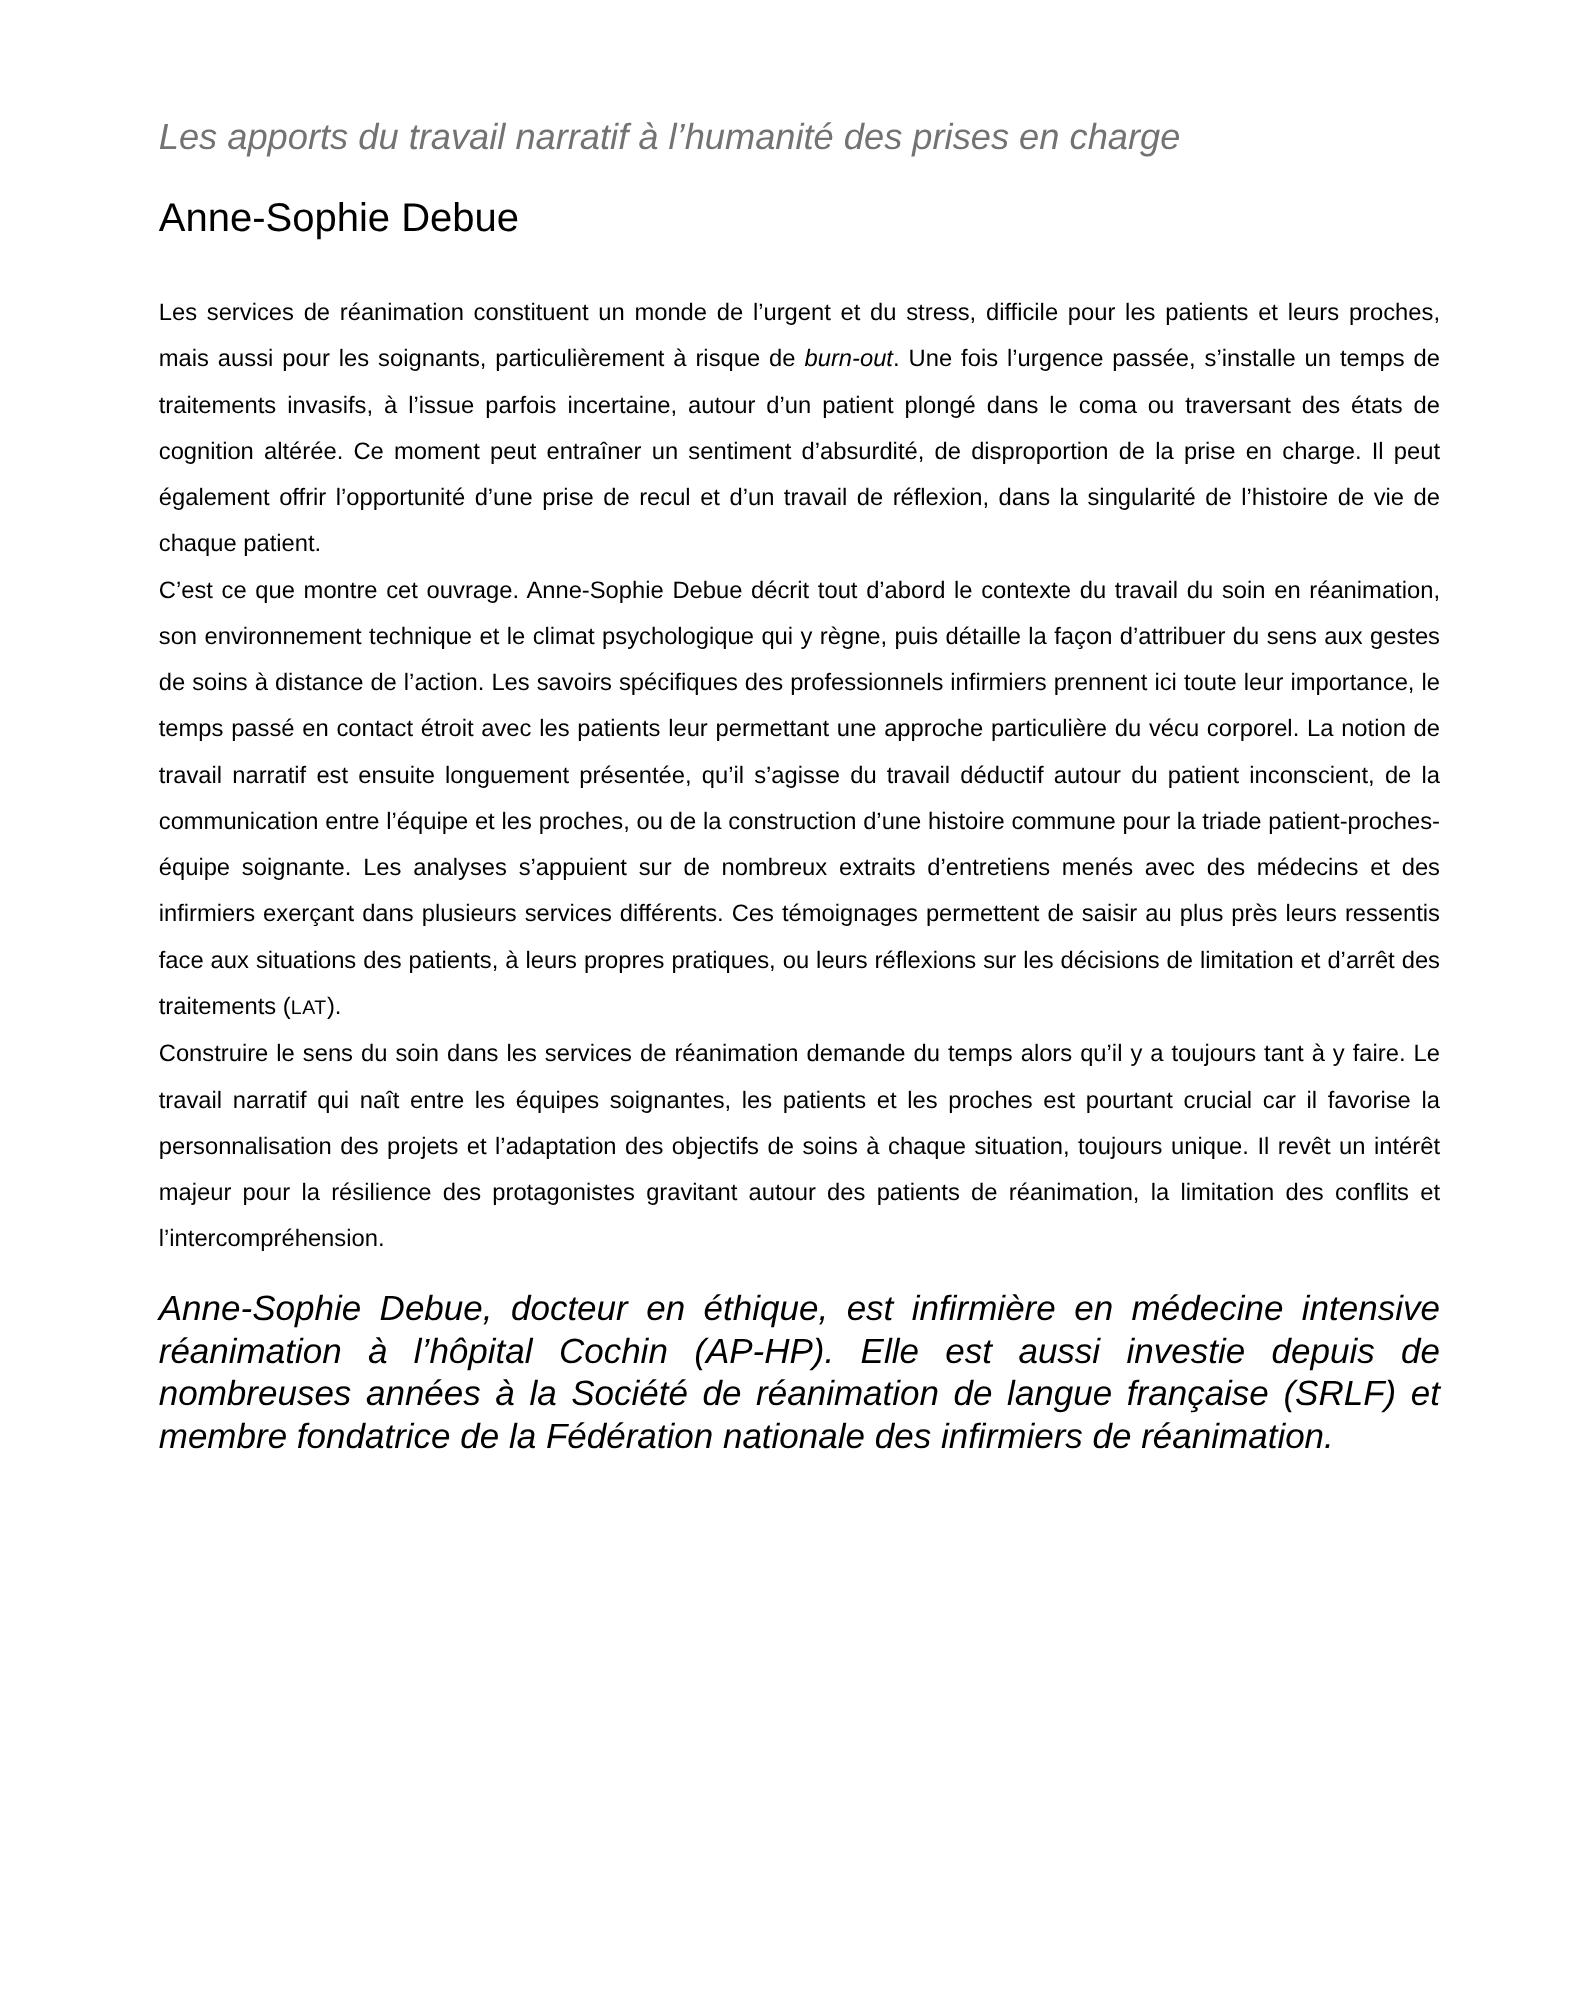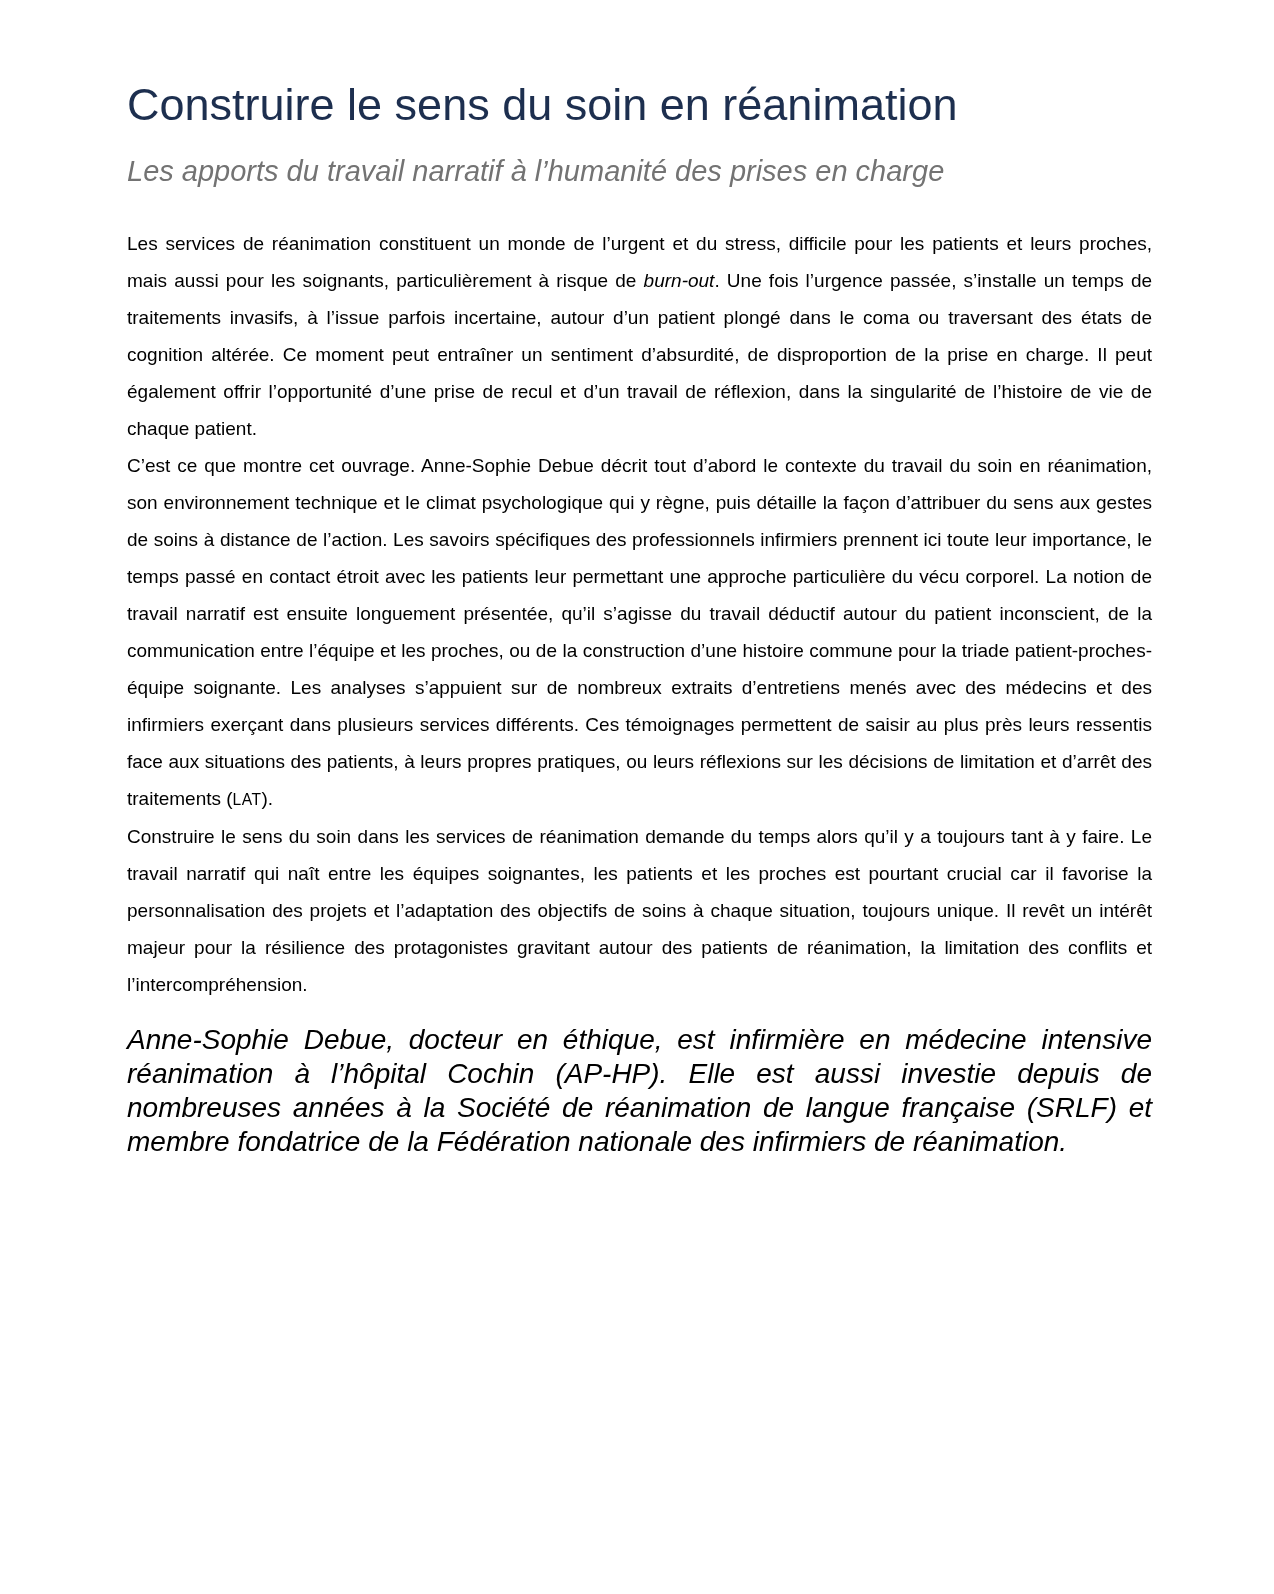--- a/index.html
+++ b/index.html
@@ -62,24 +62,24 @@
     line-height: 34px;
     font-style: italic;
     text-align: justify;
   }
 </style>
 </head>
 <body>
 
 <div class="page">
 
-  <h1 class="title">Construire le sens du soin en réanimation</h1>
 
   <h2 class="subtitle">Les apports du travail narratif à l’humanité des prises en charge</h2>
 
+  <div class="author">Anne-Sophie Debue</div>
 
   <div class="body-text">
 
     <p class="para"><span>Les services de réanimation constituent un monde de l’urgent et du stress, difficile pour les patients et leurs proches, mais aussi pour les soignants, particulièrement à risque de </span><em class="emph">burn-out</em><span>. Une fois l’urgence passée, s’installe un temps de traitements invasifs, à l’issue parfois incertaine, autour d’un patient plongé dans le coma ou traversant des états de cognition altérée. Ce moment peut entraîner un sentiment d’absurdité, de disproportion de la prise en charge. Il peut également offrir l’opportunité d’une prise de recul et d’un travail de réflexion, dans la singularité de l’histoire de vie de chaque patient.</span></p>
 
     <p class="para"><span>C’est ce que montre cet ouvrage. Anne-Sophie Debue décrit tout d’abord le contexte du travail du soin en réanimation, son environnement technique et le climat psychologique qui y règne, puis détaille la façon d’attribuer du sens aux gestes de soins à distance de l’action. Les savoirs spécifiques des professionnels infirmiers prennent ici toute leur importance, le temps passé en contact étroit avec les patients leur permettant une approche particulière du vécu corporel. La notion de travail narratif est ensuite longuement présentée, qu’il s’agisse du travail déductif autour du patient inconscient, de la communication entre l’équipe et les proches, ou de la construction d’une histoire commune pour la triade patient-proches-équipe soignante. Les analyses s’appuient sur de nombreux extraits d’entretiens menés avec des médecins et des infirmiers exerçant dans plusieurs services différents. Ces témoignages permettent de saisir au plus près leurs ressentis face aux situations des patients, à leurs propres pratiques, ou leurs réflexions sur les décisions de limitation et d’arrêt des traitements (</span><span class="acronym">LAT</span><span>).</span></p>
 
     <p class="para">Construire le sens du soin dans les services de réanimation demande du temps alors qu’il y a toujours tant à y faire. Le travail narratif qui naît entre les équipes soignantes, les patients et les proches est pourtant crucial car il favorise la personnalisation des projets et l’adaptation des objectifs de soins à chaque situation, toujours unique. Il revêt un intérêt majeur pour la résilience des protagonistes gravitant autour des patients de réanimation, la limitation des conflits et l’intercompréhension.</p>
 
   </div>

